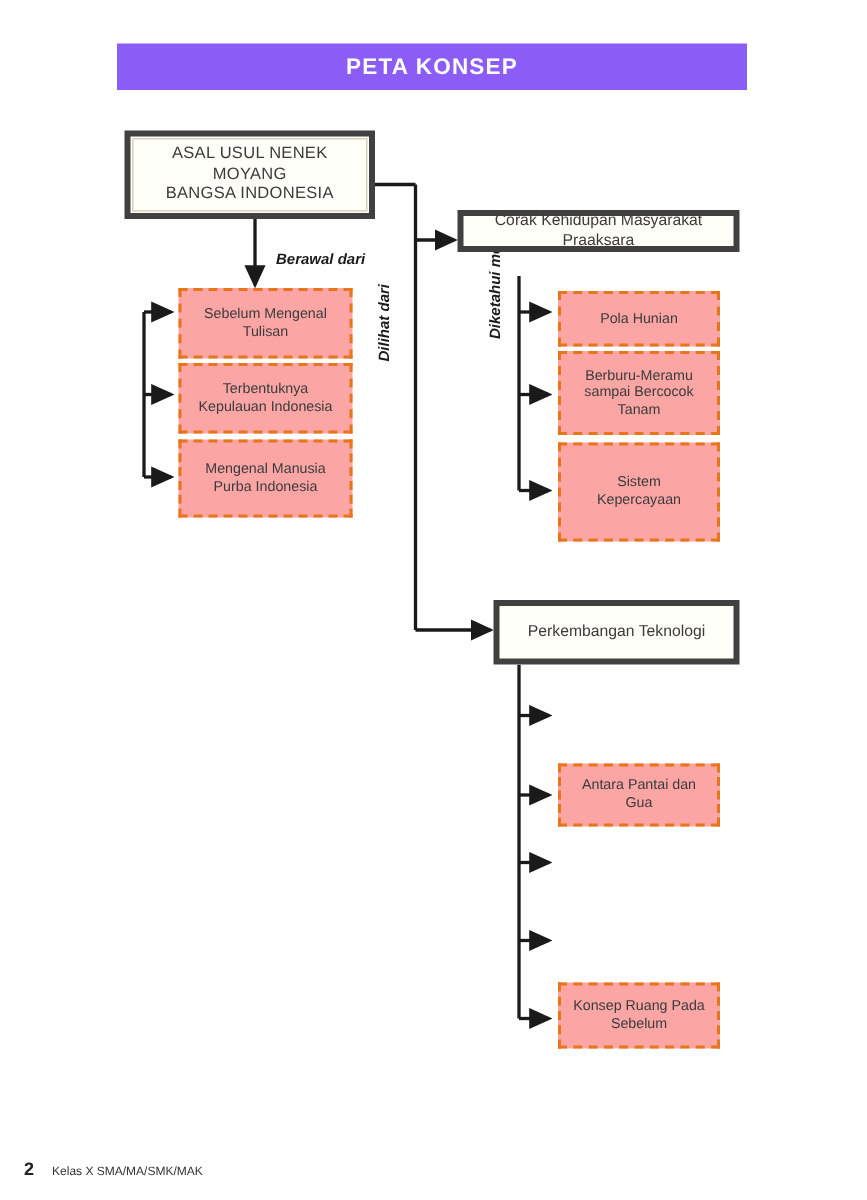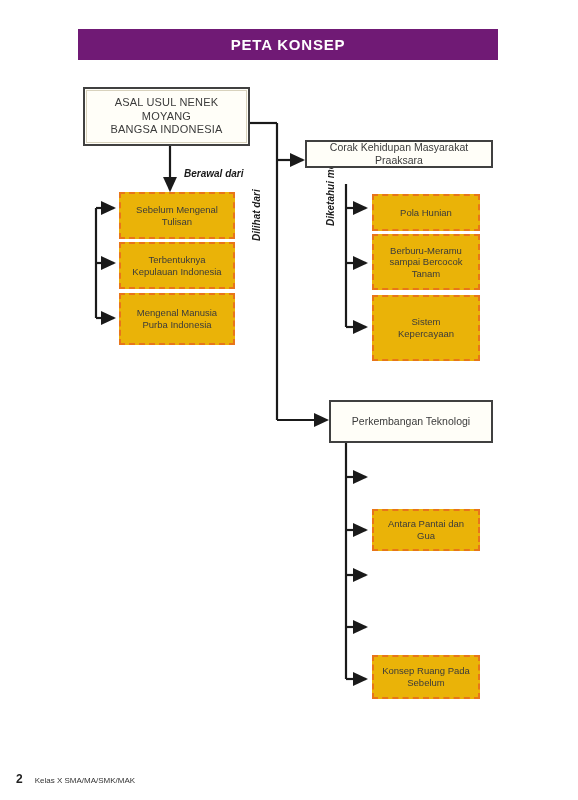--- a/index.html
+++ b/index.html
@@ -13,21 +13,21 @@
     overflow: hidden;
   }
 
   
   .header-bar {
     position: absolute;
     left: 78px;
     top: 29px;
     width: 420px;
     height: 31px;
-    background: #701a75;
+    background: #8b5cf6;
     display: flex;
     align-items: center;
     justify-content: center;
   }
   .header-bar .title {
     color: #ffffff;
     font-size: 15px;
     font-weight: bold;
     letter-spacing: 0.8px;
   }
@@ -53,39 +53,39 @@
     align-items: center;
     justify-content: center;
     text-align: center;
     color: #3b3b3b;
     line-height: 1.22;
     background: transparent;
   }
 
   
   .node.solid {
-    border: 2px solid #404040;
+    border: 4px solid #404040;
     background: #fffef8;
     font-size: 10.5px;
   }
   .node.solid .inner-rule {
     position: absolute;
     left: 1px; top: 1px; right: 1px; bottom: 1px;
     border: 1px solid #d8d2bd;
     pointer-events: none;
   }
   .node.root {
     font-size: 11px;
     letter-spacing: 0.2px;
   }
 
   
   .node.dashed {
     border: 2.5px dashed #e8751a;
-    background: #eab308;
+    background: #fca5a5;
     font-size: 9.5px;
   }
 
   .node .label { position: relative; z-index: 2; padding: 0 6px; white-space: pre-line; }
 
   
   .edge-label {
     position: absolute;
     font-size: 10px;
     font-style: italic;

